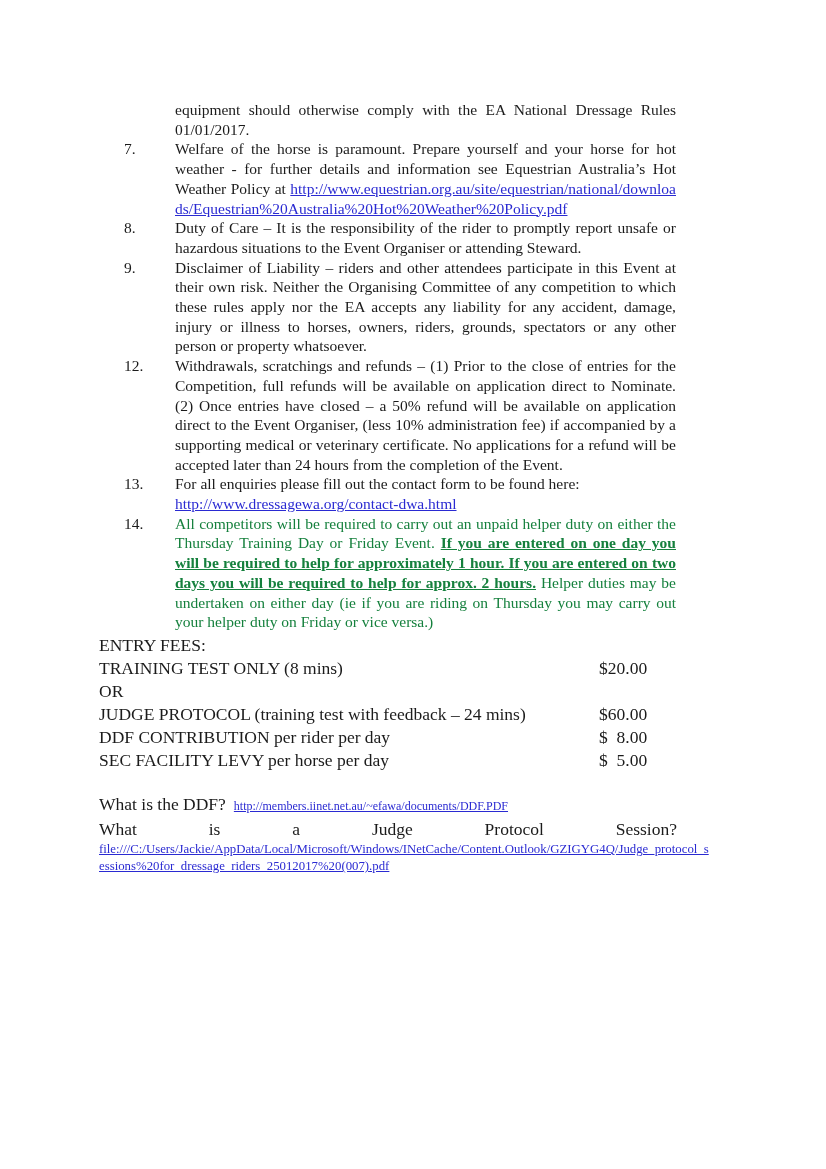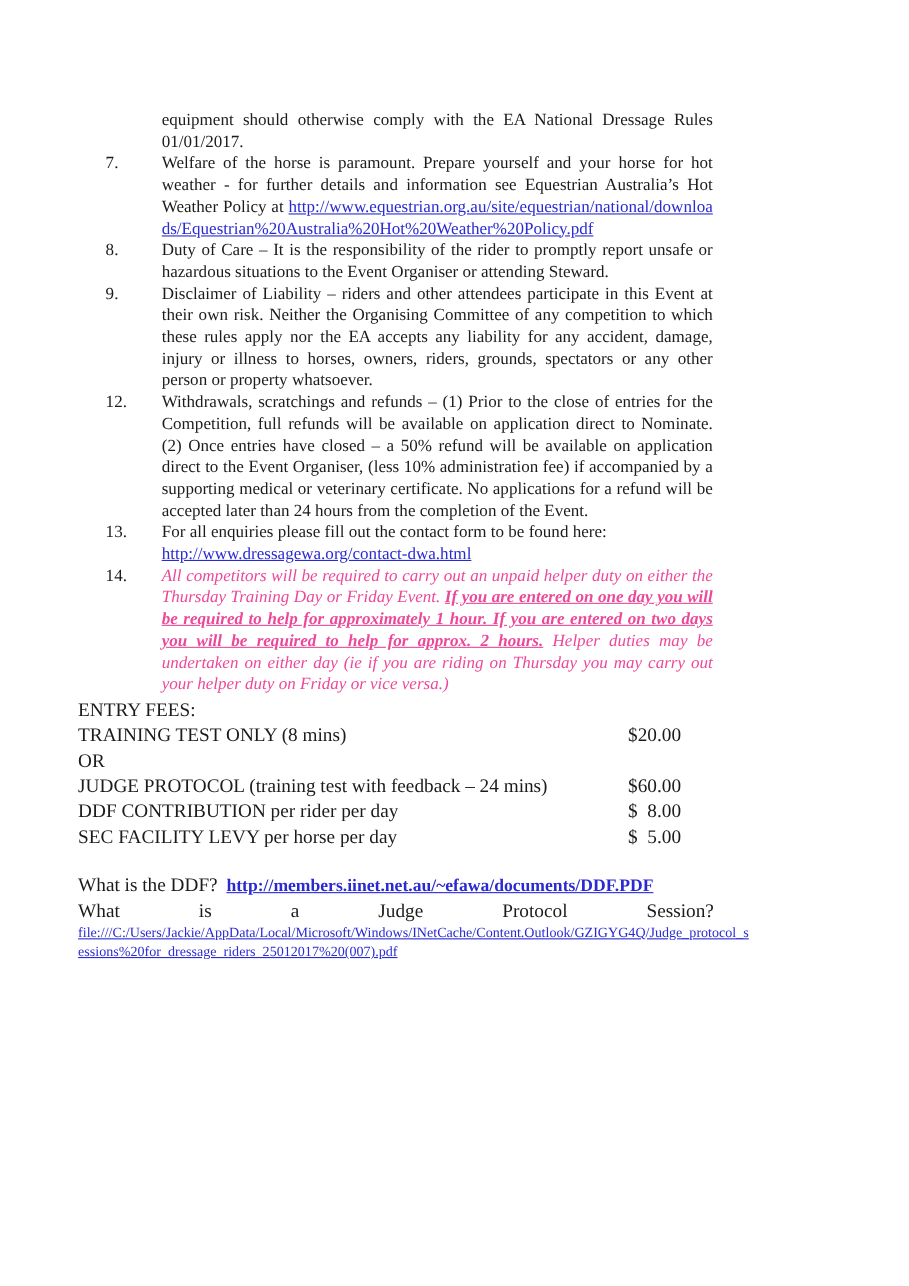--- a/index.html
+++ b/index.html
@@ -3,46 +3,46 @@
 <meta charset="utf-8">
 <style>
   * { margin:0; padding:0; box-sizing:border-box; }
   html,body { background:#ffffff; }
   body {
     width:826px; height:1169px; overflow:hidden;
     font-family:"Liberation Serif","DejaVu Serif",serif;
     color:#1b1b1b;
     -webkit-font-smoothing:antialiased;
   }
-  .page { padding:100px 0 0 71px; width:826px; }
+  .page { padding:100px 0 0 99px; width:826px; }
 
   
   .rules { width:578px; font-size:15.5px; line-height:19.7px; }
   .item { display:flex; }
   .item .num { flex:0 0 51px; margin-left:25px; }
   .item .txt { width:501px; text-align:justify; }
   .item.cont .num { visibility:hidden; }
-  .red { color:#ec4899;font-style:italic; }
+  .red { color:#15803d; }
   .bu { font-weight:bold; text-decoration:underline; }
   .link {
     color:#2a2ad2; text-decoration:underline; cursor:pointer;
     word-break:break-all; overflow-wrap:anywhere;
   }
   a.block { display:block; }
 
   
   .fees { margin-top:2px; width:578px; font-size:17.5px; line-height:23px; }
   .fee-row { display:flex; }
   .fee-label { flex:0 0 500px; }
   .fee-amount { white-space:pre; }
 
   
   .footer { margin-top:21px; width:578px; }
   .q-row { font-size:17.5px; line-height:23px; }
-  .q-row .link { font-size:16px; margin-left:8px;font-weight:bold; }
+  .q-row .link { font-size:12px; margin-left:8px; }
   .q-just {
     font-size:17.5px; line-height:23px;
     text-align:justify; text-align-last:justify;
   }
   .file-link {
     display:block; width:612px;
     font-size:12.8px; line-height:17.5px;
   }
 </style>
 </head>

